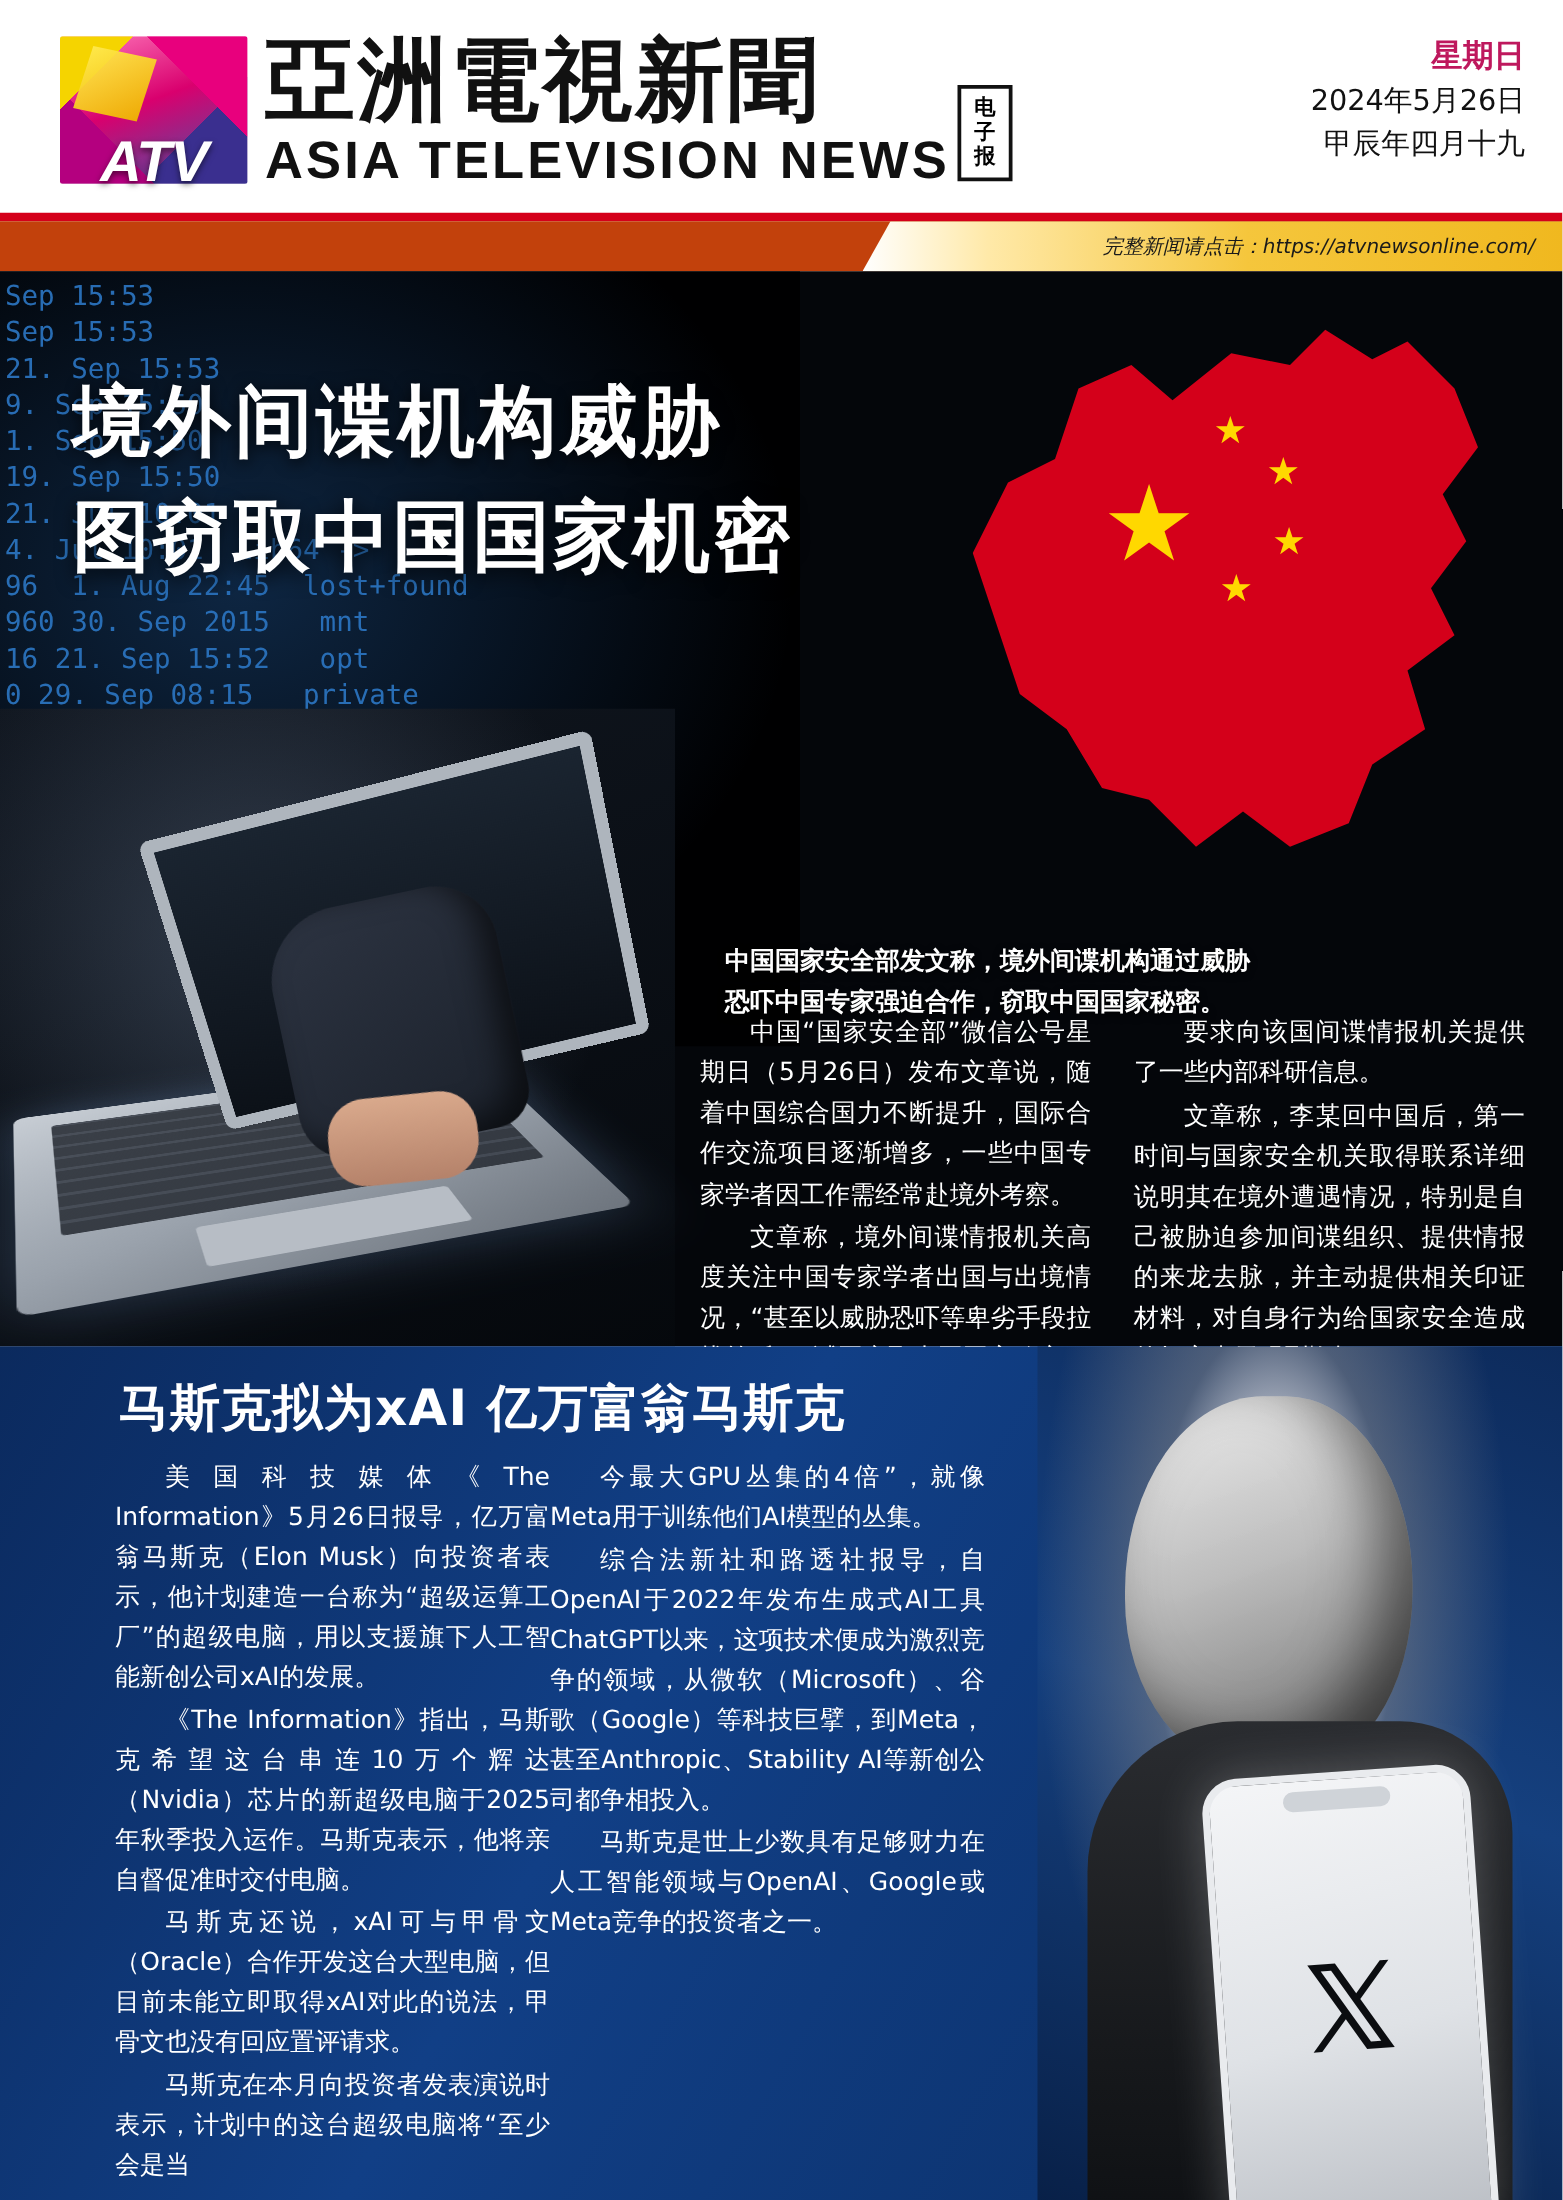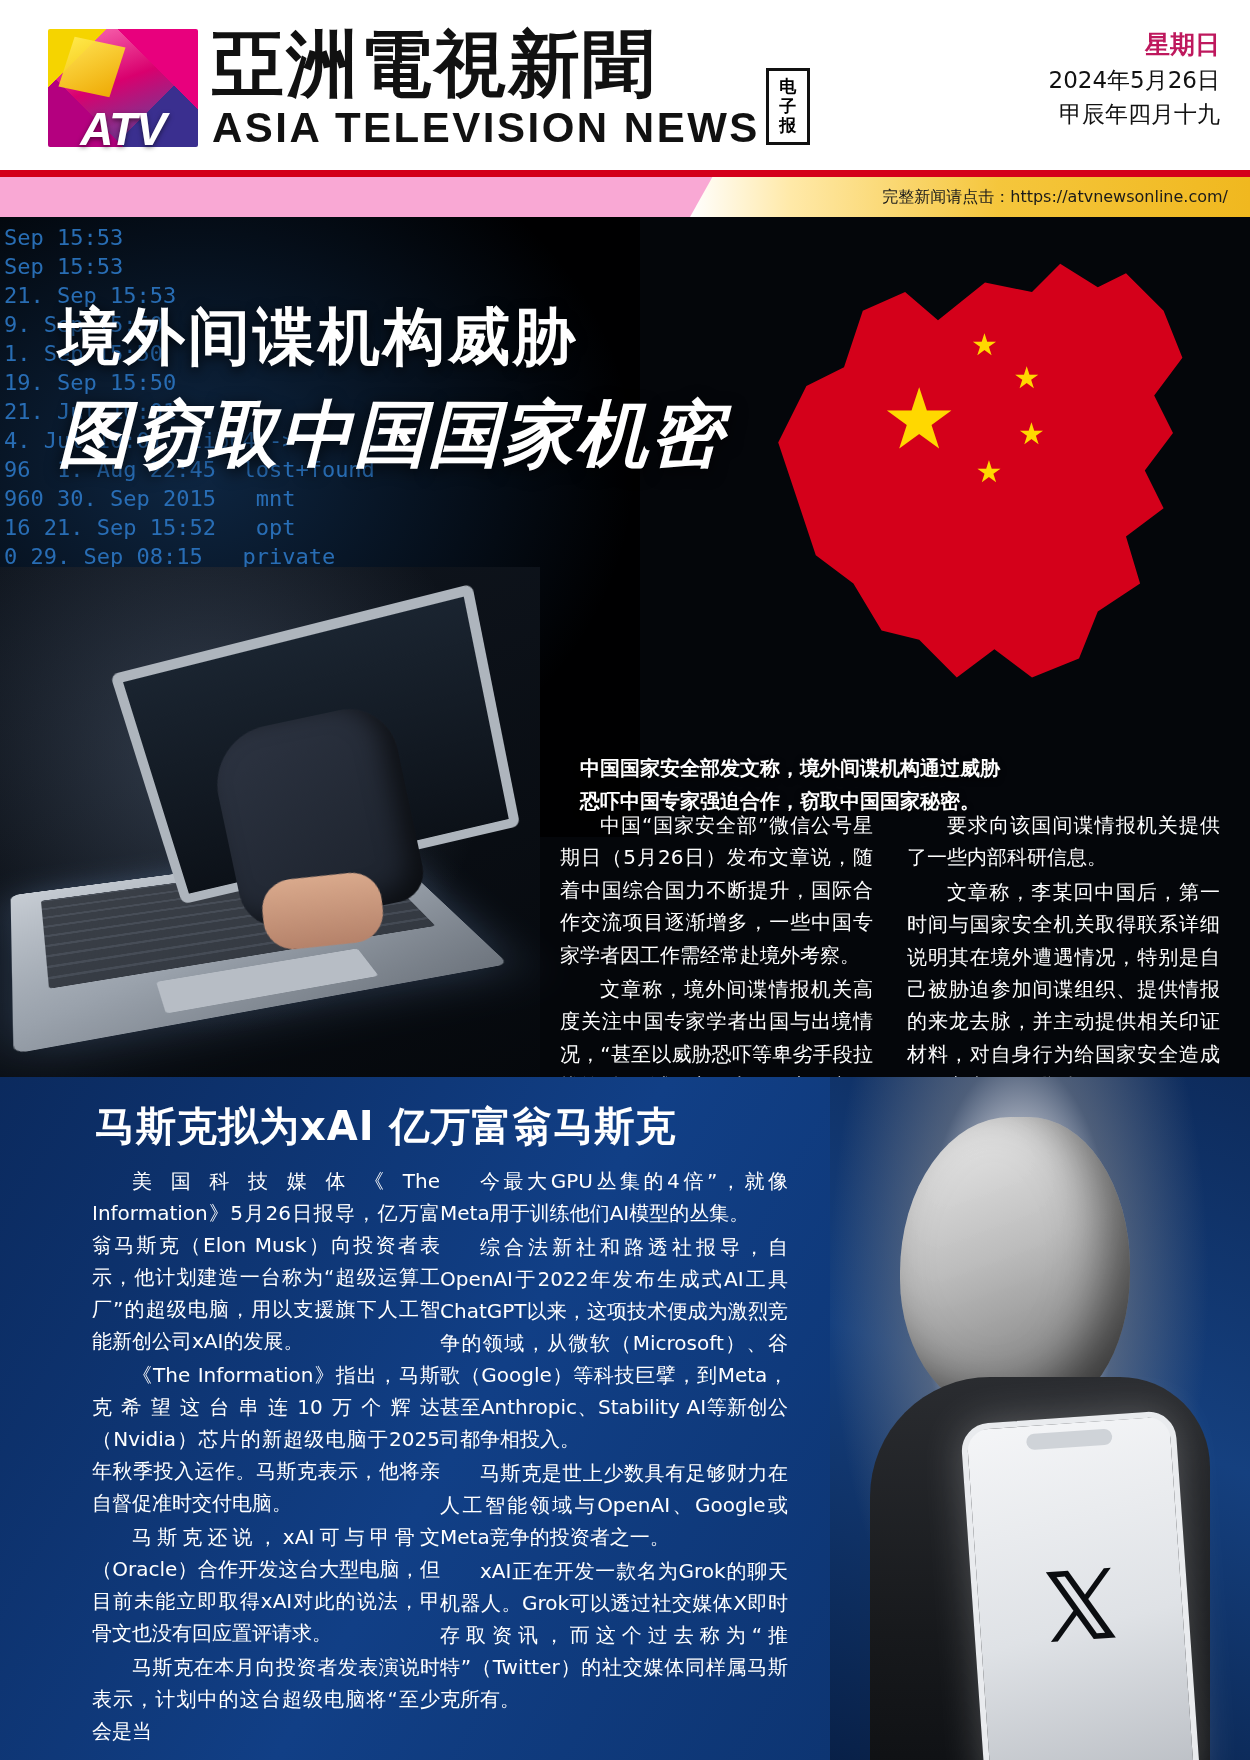--- a/index.html
+++ b/index.html
@@ -99,22 +99,23 @@
   .date-greg { font-size: 23px; color: #111; font-family: "DejaVu Sans", sans-serif; margin-bottom: 3px;}
   .date-lunar { font-size: 23px; color: #111; font-family: "DejaVu Sans", sans-serif; }
 
   .mast-rule { height: 7px; background: #d4001a; }
 
   .urlbar {
     height: 40px;
     display: flex;
     justify-content: flex-end;
     align-items: center;
-    background: #f9a8d4;
-    position: relative;
+    background: #c2410c;
+    position: relative;
+    font-style: italic;
   }
   .urlbar-bg {
     position: absolute;
     right: 0; top: 0; bottom: 0;
     width: 560px;
     background: linear-gradient(90deg, #ffffff 0%, #ffe9a8 18%, #f5c63c 55%, #f0b81f 100%);
     clip-path: polygon(4% 0, 100% 0, 100% 100%, 0 100%);
   }
   .urlbar-text {
     position: relative;
@@ -235,28 +236,27 @@
   }
   .hero-kicker {
     font-size: 62px;
     font-weight: 900;
     color: #ffffff;
     letter-spacing: 3px;
     font-family: "DejaVu Sans", sans-serif;
     text-shadow: 0 3px 12px rgba(0,0,0,.8);
   }
   .hero-title {
-    font-size: 72px;
+    font-size: 62px;
     font-weight: 900;
     color: #ffffff;
     letter-spacing: 2px;
     margin-top: 8px;
     font-family: "DejaVu Sans", sans-serif;
     text-shadow: 0 4px 16px rgba(0,0,0,.85);
-    font-style: italic;
   }
   .hero-lede {
     position: absolute;
     left: 580px; top: 535px;
     width: 430px;
     color: #ffffff;
     font-size: 20px;
     font-weight: 800;
     line-height: 1.65;
     font-family: "DejaVu Sans", sans-serif;
@@ -466,16 +466,15 @@
     <div class="story2-col">
       <p>美国科技媒体《The Information》5月26日报导，亿万富翁马斯克（Elon Musk）向投资者表示，他计划建造一台称为“超级运算工厂”的超级电脑，用以支援旗下人工智能新创公司xAI的发展。</p>
       <p>《The Information》指出，马斯克希望这台串连10万个辉达（Nvidia）芯片的新超级电脑于2025年秋季投入运作。马斯克表示，他将亲自督促准时交付电脑。</p>
       <p>马斯克还说，xAI可与甲骨文（Oracle）合作开发这台大型电脑，但目前未能立即取得xAI对此的说法，甲骨文也没有回应置评请求。</p>
       <p>马斯克在本月向投资者发表演说时表示，计划中的这台超级电脑将“至少会是当</p>
     </div>
     <div class="story2-col">
       <p>今最大GPU丛集的4倍”，就像Meta用于训练他们AI模型的丛集。</p>
       <p>综合法新社和路透社报导，自OpenAI于2022年发布生成式AI工具ChatGPT以来，这项技术便成为激烈竞争的领域，从微软（Microsoft）、谷歌（Google）等科技巨擘，到Meta，甚至Anthropic、Stability AI等新创公司都争相投入。</p>
       <p>马斯克是世上少数具有足够财力在人工智能领域与OpenAI、Google或Meta竞争的投资者之一。</p>
-      <p>xAI正在开发一款名为Grok的聊天机器人。Grok可以透过社交媒体X即时存取资讯，而这个过去称为“推特”（Twitter）的社交媒体同样属马斯克所有。</p>
     </div>
   </div>
 </section>
 
 </body></html>

